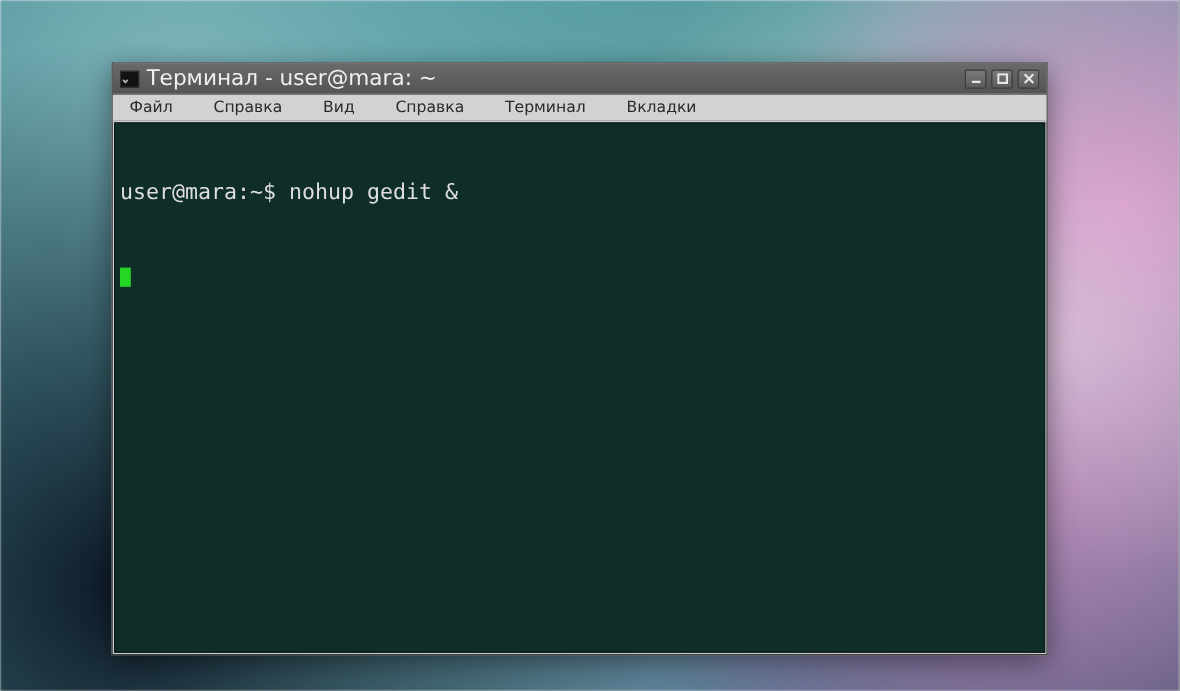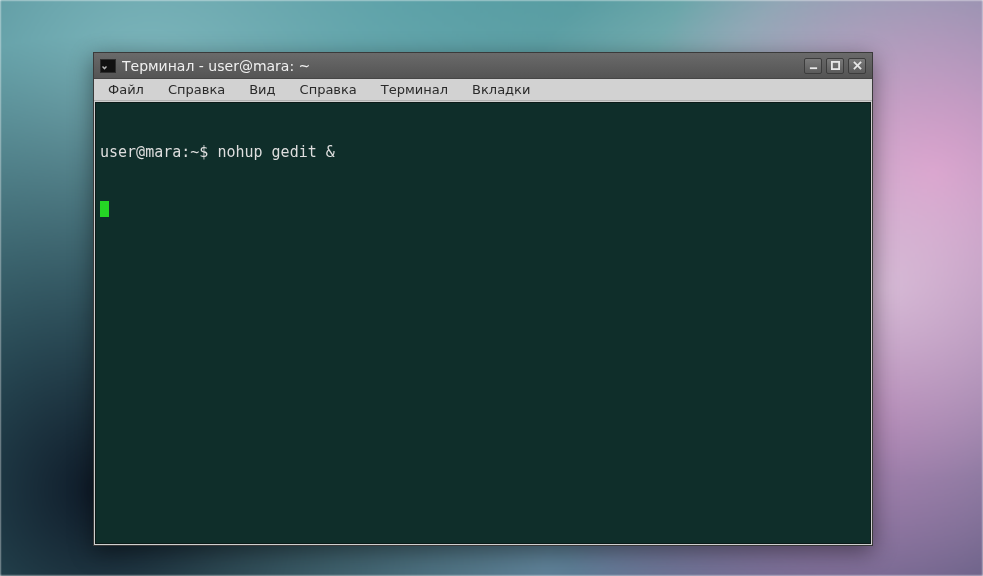--- a/index.html
+++ b/index.html
@@ -29,21 +29,21 @@
     border: 1px solid #3a3a3a;
     box-shadow: 0 6px 22px rgba(0,0,0,0.45);
     background: #cfcfcf;
   }
 
   .titlebar {
     height: 26px;
     background: linear-gradient(to bottom, #6a6a6a 0%, #545454 100%);
     display: flex; align-items: center;
     color: #f0f0f0;
-    font-size: 14px;
+    font-size: 18px;
     border-bottom: 1px solid #464646;
   }
   .titlebar-icon {
     width: 16px; height: 14px;
     margin: 0 6px 0 6px;
     background: #111;
     border: 1px solid #2d2d2d;
     display: flex; align-items: flex-end;
     padding: 1px;
   }
@@ -63,34 +63,34 @@
     display: flex; align-items: center; justify-content: center;
     color: #eee; font-size: 11px; line-height: 1;
     cursor: pointer;
   }
   .tbtn svg { width: 9px; height: 9px; stroke: #e8e8e8; stroke-width: 2; fill: none; }
 
   .menubar {
     height: 22px;
     background: #d2d2d2;
     display: flex; align-items: center;
-    gap: 8px;
+    gap: 18px;
     padding: 0 6px;
     font-size: 13px;
     color: #2a2a2a;
     border-bottom: 1px solid #b0b0b0;
   }
   .menu-item { padding: 2px 8px; cursor: pointer; }
 
   .terminal {
     flex: 1;
     background: #0f2e2a;
     color: #dedede;
     font-family: "DejaVu Sans Mono", "Liberation Mono", "Courier New", monospace;
-    font-size: 15px;
+    font-size: 18px;
     line-height: 1.25;
     padding: 2px 20px 4px 4px;
     white-space: pre;
     overflow: hidden;
     border: 1px solid #0c1a18;
     margin: 1px;
   }
   .term-line { display: block; }
   .cursor-block {
     display: inline-block;

